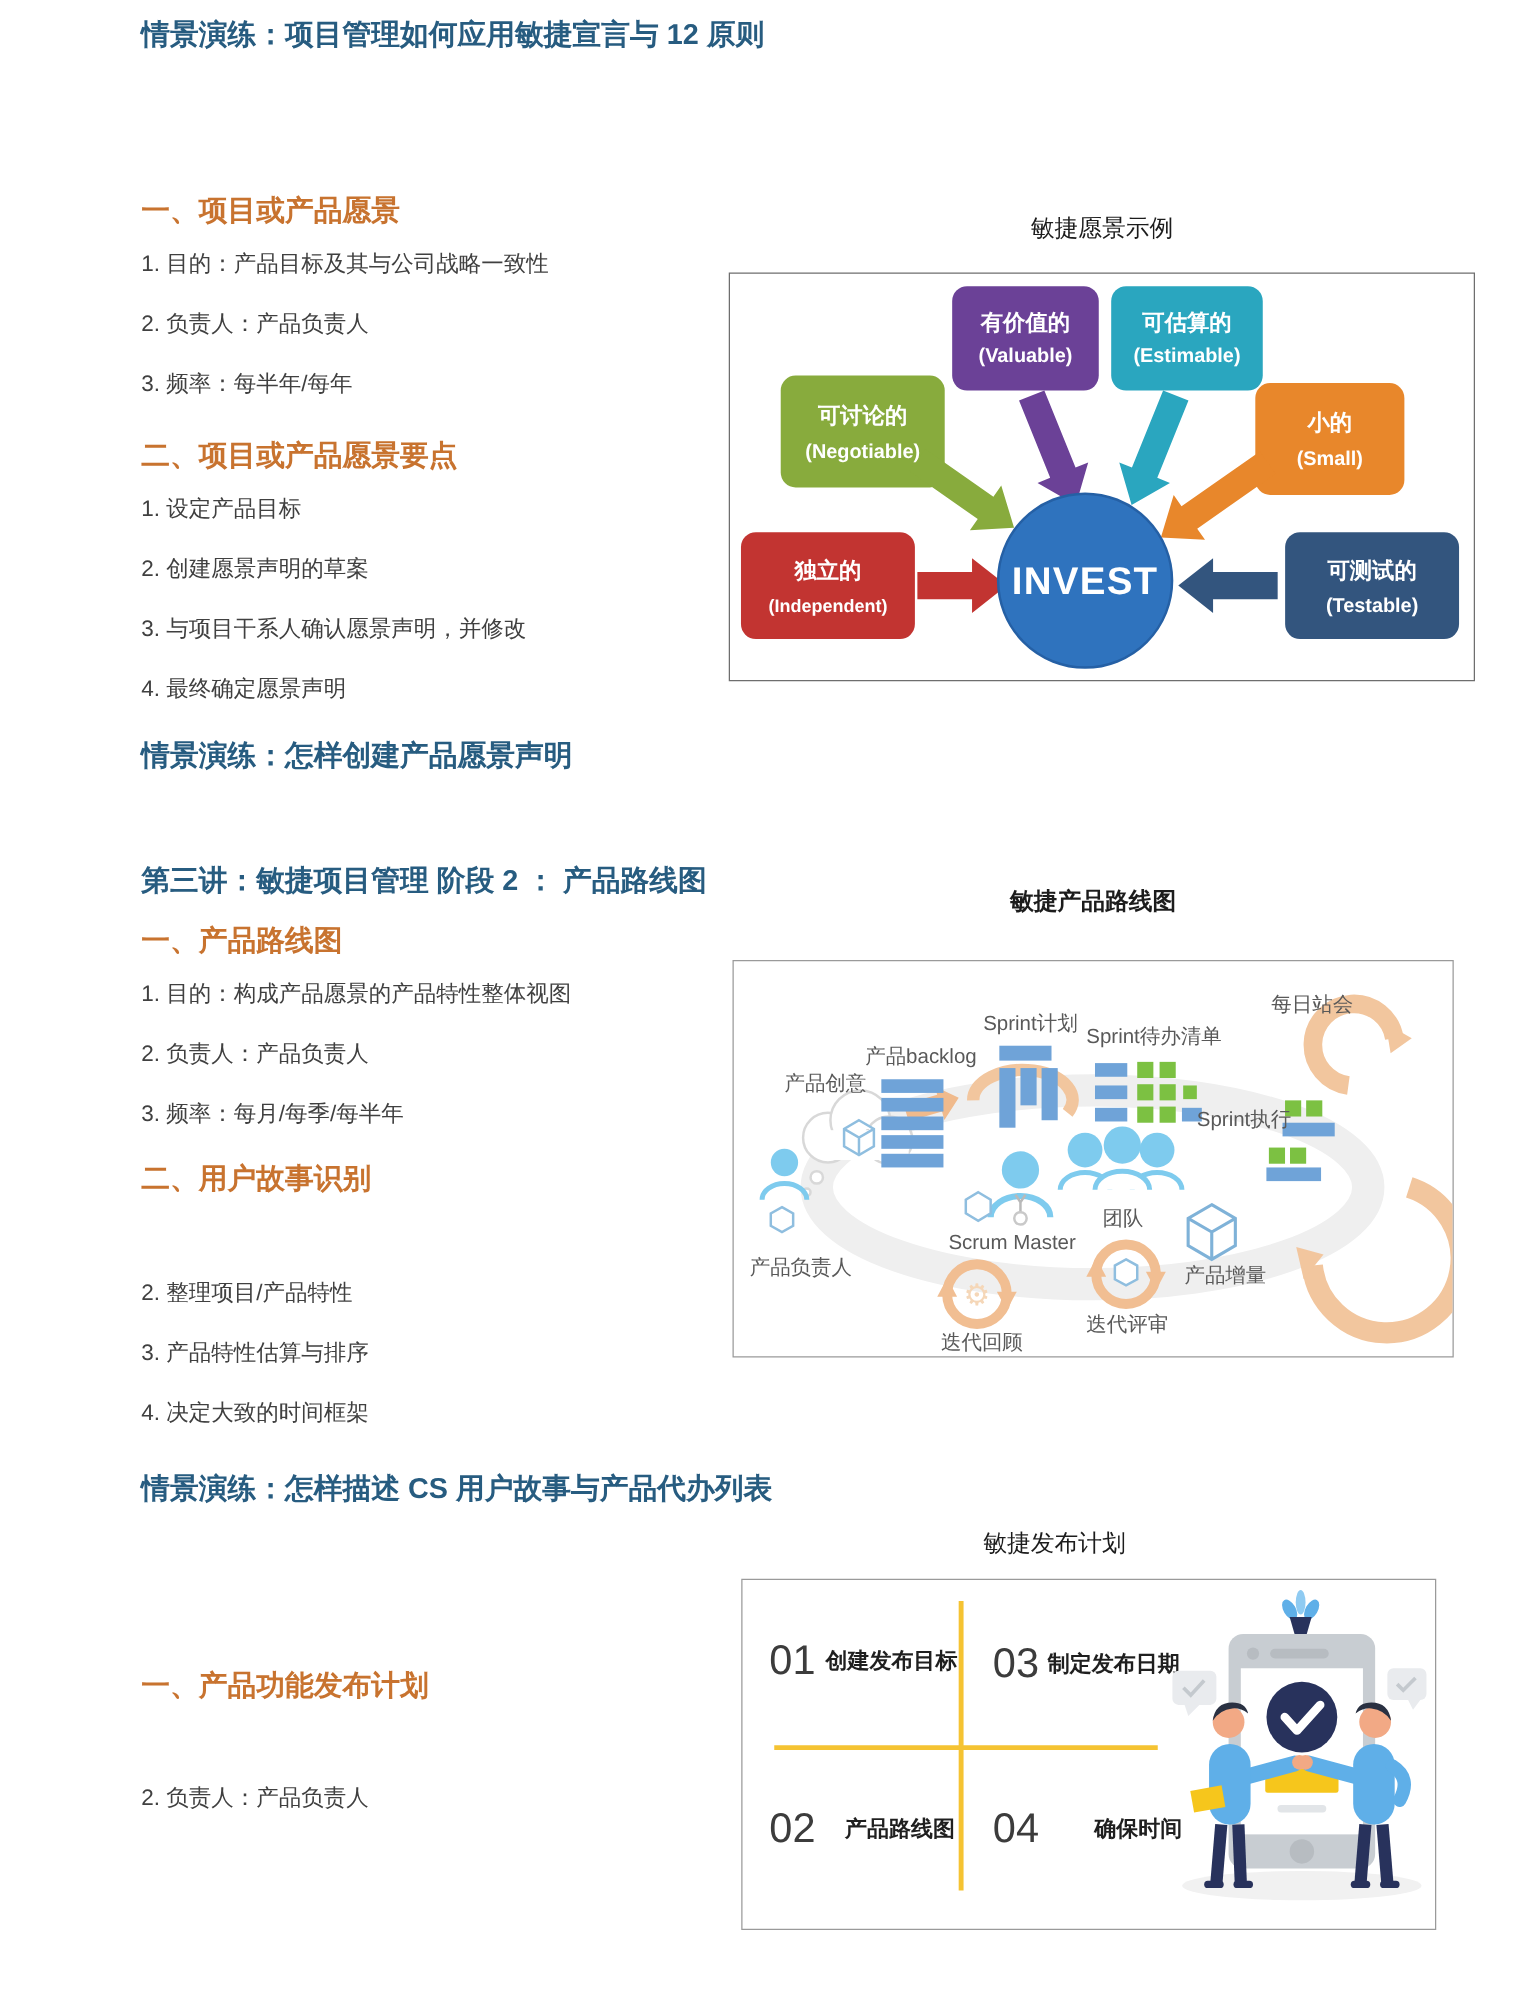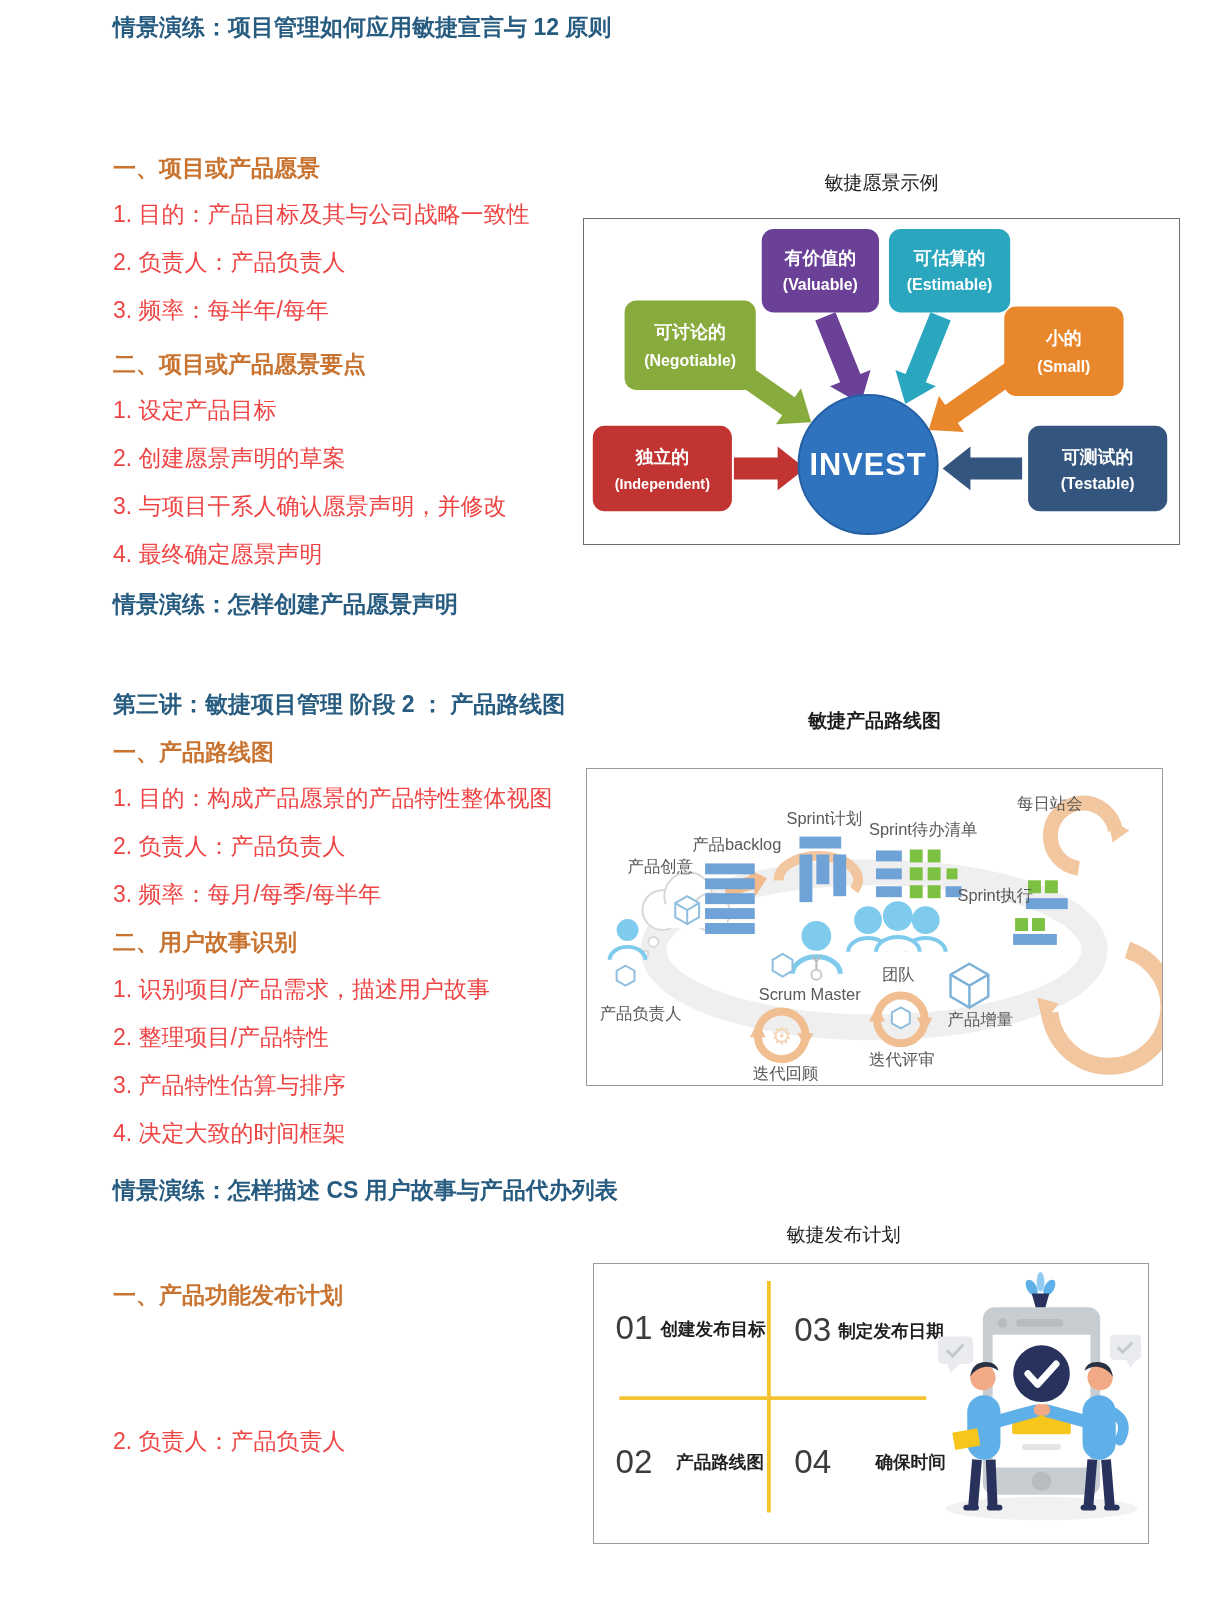--- a/index.html
+++ b/index.html
@@ -1,21 +1,21 @@
 <!DOCTYPE html>
 <html><head>
 <meta charset="utf-8">
 <style>
   html,body{margin:0;padding:0;background:#ffffff;}
   #page{position:relative;width:1221px;height:1600px;background:#ffffff;overflow:hidden;
         font-family:"Liberation Sans","DejaVu Sans",sans-serif;}
   .ln{position:absolute;left:113px;white-space:nowrap;line-height:1.2;}
   .h-blue{color:#275C80;font-weight:bold;font-size:23px;}
   .h-orange{color:#C8732F;font-weight:bold;font-size:23px;}
-  .item{color:#ef4444;font-size:23px;font-weight:400;}
+  .item{color:#404040;font-size:18px;font-weight:400;}
   .figcap{position:absolute;text-align:center;font-size:19px;color:#1C1C1C;white-space:nowrap;}
   .fig{position:absolute;background:#ffffff;border:1px solid #8C8C8C;box-sizing:border-box;}
   .fig svg{display:block;width:100%;height:100%;}
   svg text{font-family:"Liberation Sans","DejaVu Sans",sans-serif;}
 </style>
 </head>
 <body>
 
 <div id="page">
 
@@ -29,26 +29,25 @@
   <div class="ln item" style="top:445px">2. 创建愿景声明的草案</div>
   <div class="ln item" style="top:493px">3. 与项目干系人确认愿景声明，并修改</div>
   <div class="ln item" style="top:541px">4. 最终确定愿景声明</div>
   <div class="ln h-blue" style="top:591px">情景演练：怎样创建产品愿景声明</div>
   <div class="ln h-blue" style="top:691px">第三讲：敏捷项目管理 阶段 2 ： 产品路线图</div>
   <div class="ln h-orange" style="top:739px">一、产品路线图</div>
   <div class="ln item" style="top:785px">1. 目的：构成产品愿景的产品特性整体视图</div>
   <div class="ln item" style="top:833px">2. 负责人：产品负责人</div>
   <div class="ln item" style="top:881px">3. 频率：每月/每季/每半年</div>
   <div class="ln h-orange" style="top:929px">二、用户故事识别</div>
-  <div class="ln item" style="top:976px">1. 识别项目/产品需求，描述用户故事</div>
   <div class="ln item" style="top:1024px">2. 整理项目/产品特性</div>
   <div class="ln item" style="top:1072px">3. 产品特性估算与排序</div>
   <div class="ln item" style="top:1120px">4. 决定大致的时间框架</div>
   <div class="ln h-blue" style="top:1177px">情景演练：怎样描述 CS 用户故事与产品代办列表</div>
-  <div class="ln h-orange" style="top:1282px">一、产品功能发布计划</div>
+  <div class="ln h-orange" style="top:1335px">一、产品功能发布计划</div>
   <div class="ln item" style="top:1428px">2. 负责人：产品负责人</div>
 
   <div class="figcap" style="left:583px;top:170px;width:597px;">敏捷愿景示例</div>
 
   <div class="fig" style="left:583px;top:218px;width:597px;height:327px;border-color:#6E6E6E;">
     <svg viewBox="0 0 597 327">
 
       <g>
         <rect x="40" y="82" width="132" height="90" rx="12" fill="#88AB3D"></rect>
         <text x="106" y="120" text-anchor="middle" fill="#fff" font-size="18" font-weight="bold">可讨论的</text>

